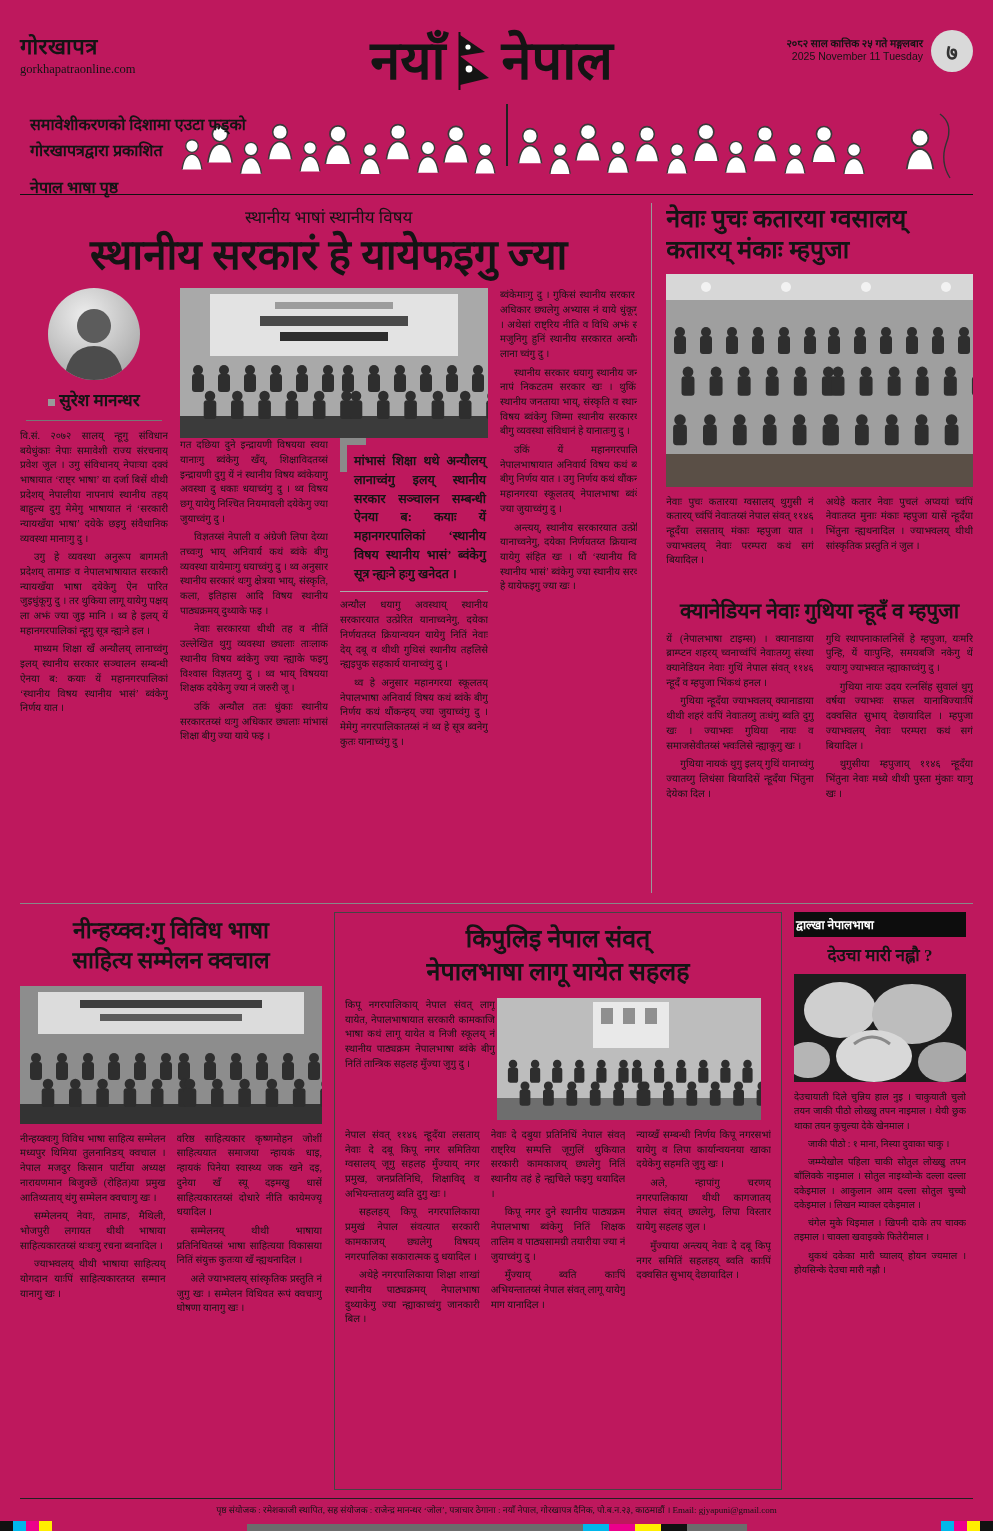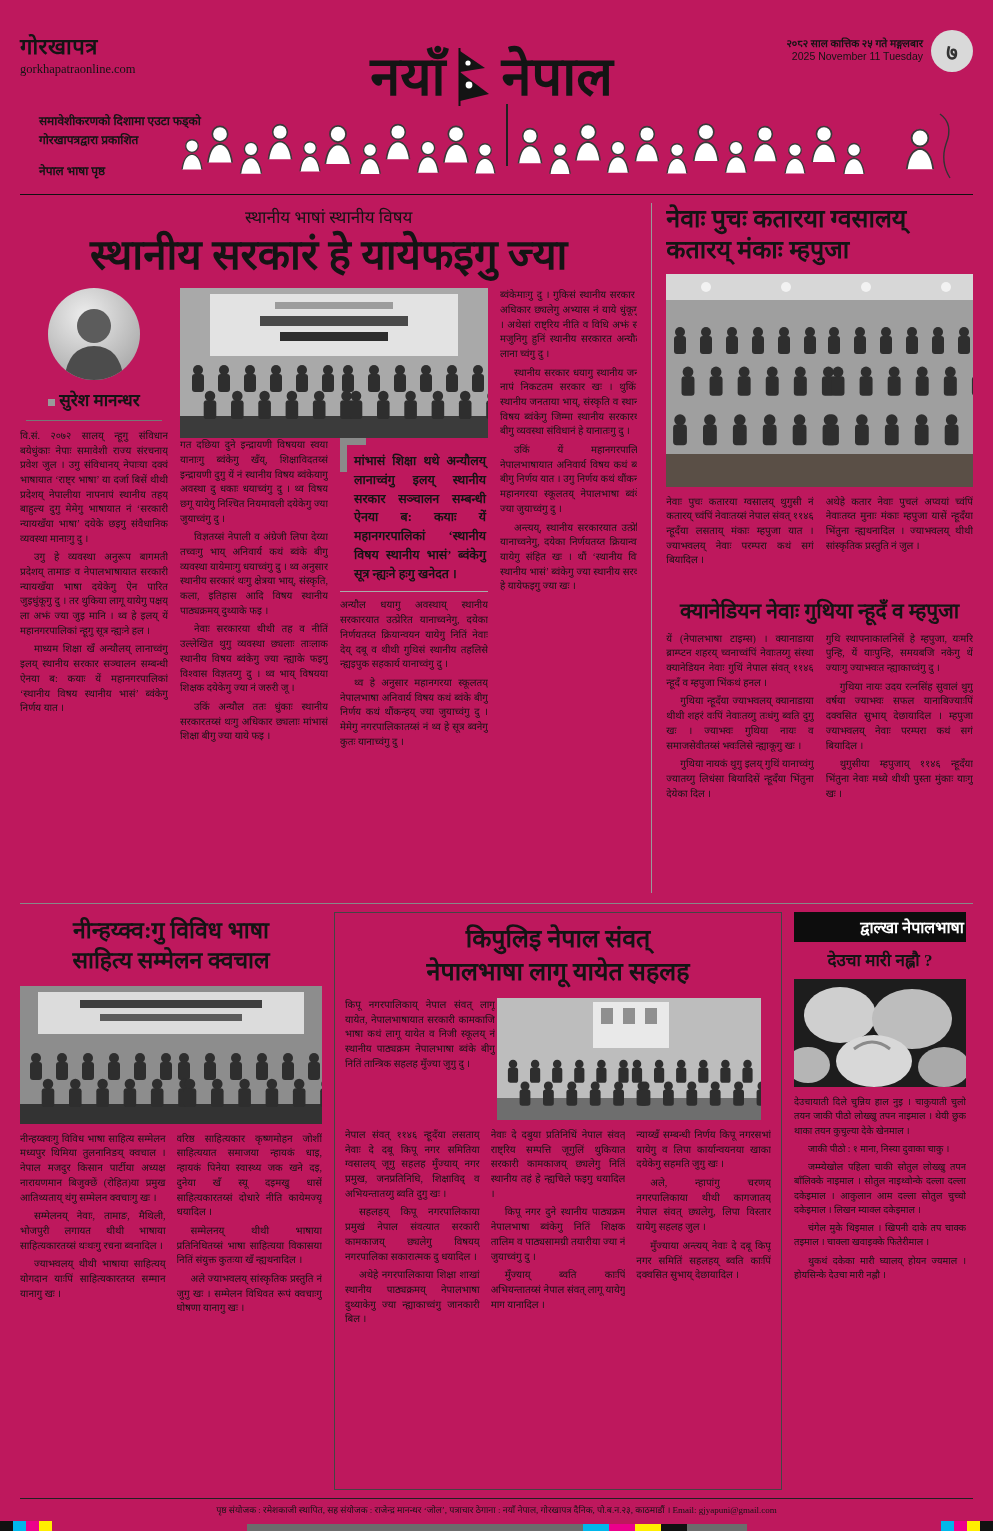--- a/index.html
+++ b/index.html
@@ -4,31 +4,31 @@
 <style>
   html,body{margin:0;padding:0;background:#e9e9e9;}
   .page{position:relative;width:993px;height:1531px;margin:0 auto;background:#be185d;
         font-family:"Liberation Serif","DejaVu Serif",serif;color:#141414;overflow:hidden;
         box-sizing:border-box;padding:30px 20px 12px 20px;}
   
   .mast{display:flex;align-items:flex-start;justify-content:space-between;height:72px;}
   .brand-block{width:200px;}
   .brand{font-size:22px;font-weight:bold;letter-spacing:.5px;}
   .site{font-size:12.5px;margin-top:2px;}
-  .title-block{display:flex;align-items:center;gap:10px;margin-top:18px;}
+  .title-block{display:flex;align-items:center;gap:10px;margin-top:2px;}
   .title-word{font-size:54px;font-weight:bold;line-height:1;}
   .date-block{width:210px;text-align:right;display:flex;align-items:flex-start;justify-content:flex-end;gap:8px;}
   .dates{padding-top:6px;}
   .date-np{font-size:10.5px;font-weight:bold;}
   .date-en{font-size:10.5px;font-family:"Liberation Sans",sans-serif;}
   .page-circle{width:42px;height:42px;border-radius:50%;background:#d9d9d9;display:flex;
                align-items:center;justify-content:center;font-size:22px;font-weight:bold;color:#333;}
   
   .crowdband{position:relative;height:86px;margin-top:2px;}
-  .taglines{position:absolute;left:19px;top:8px;font-size:12px;font-weight:bold;line-height:1.6;z-index:2;}
+  .taglines{position:absolute;left:10px;top:8px;font-size:16px;font-weight:bold;line-height:1.6;z-index:2;}
   .tag3{margin-top:12px;}
   .rule-heavy{border:0;border-top:1.5px solid #111;margin:4px 0 0 0;}
   
   .row1{display:flex;gap:14px;height:690px;margin-top:8px;}
   .lead{width:628px;overflow:hidden;}
   .kicker{text-align:center;font-size:17px;margin:2px 0 4px 0;}
   .lead-headline{text-align:center;font-size:42px;font-weight:bold;line-height:1.1;margin:0 0 10px 0;}
   .lead-sub{font-size:13.5px;font-weight:600;line-height:1.45;text-align:justify;margin-bottom:10px;}
   .lead-grid{display:grid;grid-template-columns:148px 148px 148px 148px;column-gap:12px;
              grid-template-rows:150px auto;height:560px;overflow:hidden;}
@@ -63,21 +63,21 @@
   .row2{display:flex;gap:12px;height:578px;}
   .lit{width:302px;overflow:hidden;}
   .lit-head{text-align:center;font-size:23px;font-weight:bold;line-height:1.3;margin:4px 0 10px 0;}
   .lit-cols{display:flex;gap:11px;margin-top:8px;height:342px;}
   .kirti{width:448px;border:1px solid #444;box-sizing:border-box;padding:8px 10px;overflow:hidden;}
   .kirti-head{text-align:center;font-size:25px;font-weight:bold;line-height:1.3;margin:2px 0 10px 0;}
   .kirti-top{display:flex;gap:2px;}
   .kirti-intro{width:150px;font-size:10px;line-height:1.47;text-align:justify;overflow:hidden;height:122px;}
   .kirti-cols{display:flex;gap:11px;margin-top:8px;height:352px;}
   .dolakha{width:172px;overflow:hidden;}
-  .dol-banner{background:#0d0d0d;color:#fff;text-align:right;font-size:16px;font-weight:bold;
+  .dol-banner{background:#0d0d0d;color:#fff;text-align:left;font-size:12px;font-weight:bold;
               padding:4px 2px;margin-bottom:6px;}
   .dol-head{text-align:center;font-size:17px;font-weight:bold;margin:2px 0 8px 0;}
   .dol-text{font-size:9.5px;line-height:1.5;text-align:justify;margin-top:8px;height:372px;overflow:hidden;}
   
   .foot-rule{border:0;border-top:1px solid #222;margin:8px 0 4px 0;}
   .foot-text{text-align:center;font-size:9px;}
   .regbar{position:relative;width:500px;height:9px;background:#6c6c6c;margin:8px auto 0 auto;}
   .regbar .blocks{position:absolute;right:60px;top:0;height:9px;display:flex;}
   .regbar .blocks div{width:26px;height:9px;}
   .corner{position:absolute;bottom:0;display:flex;}

